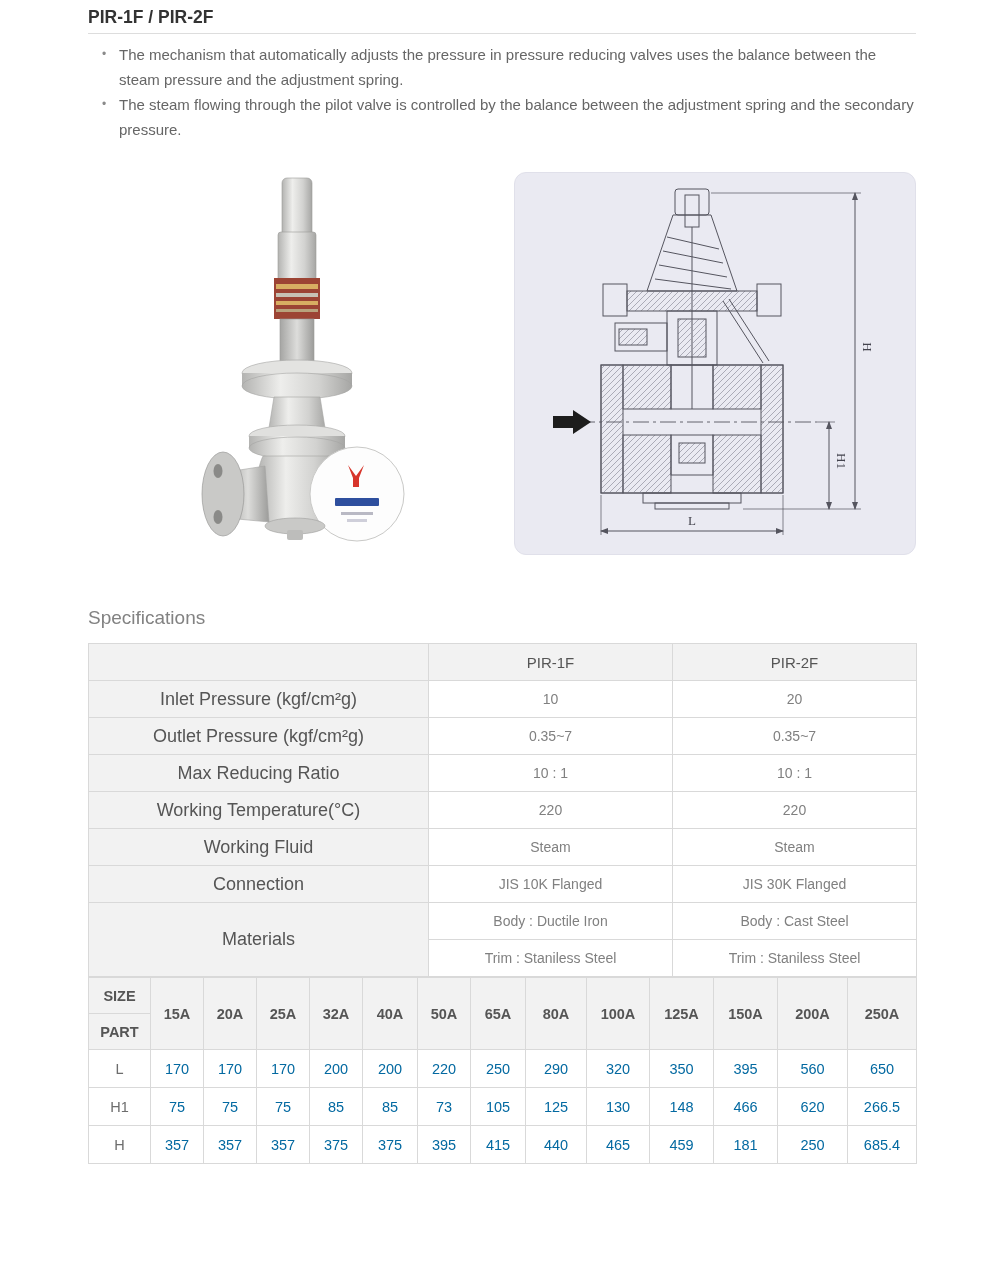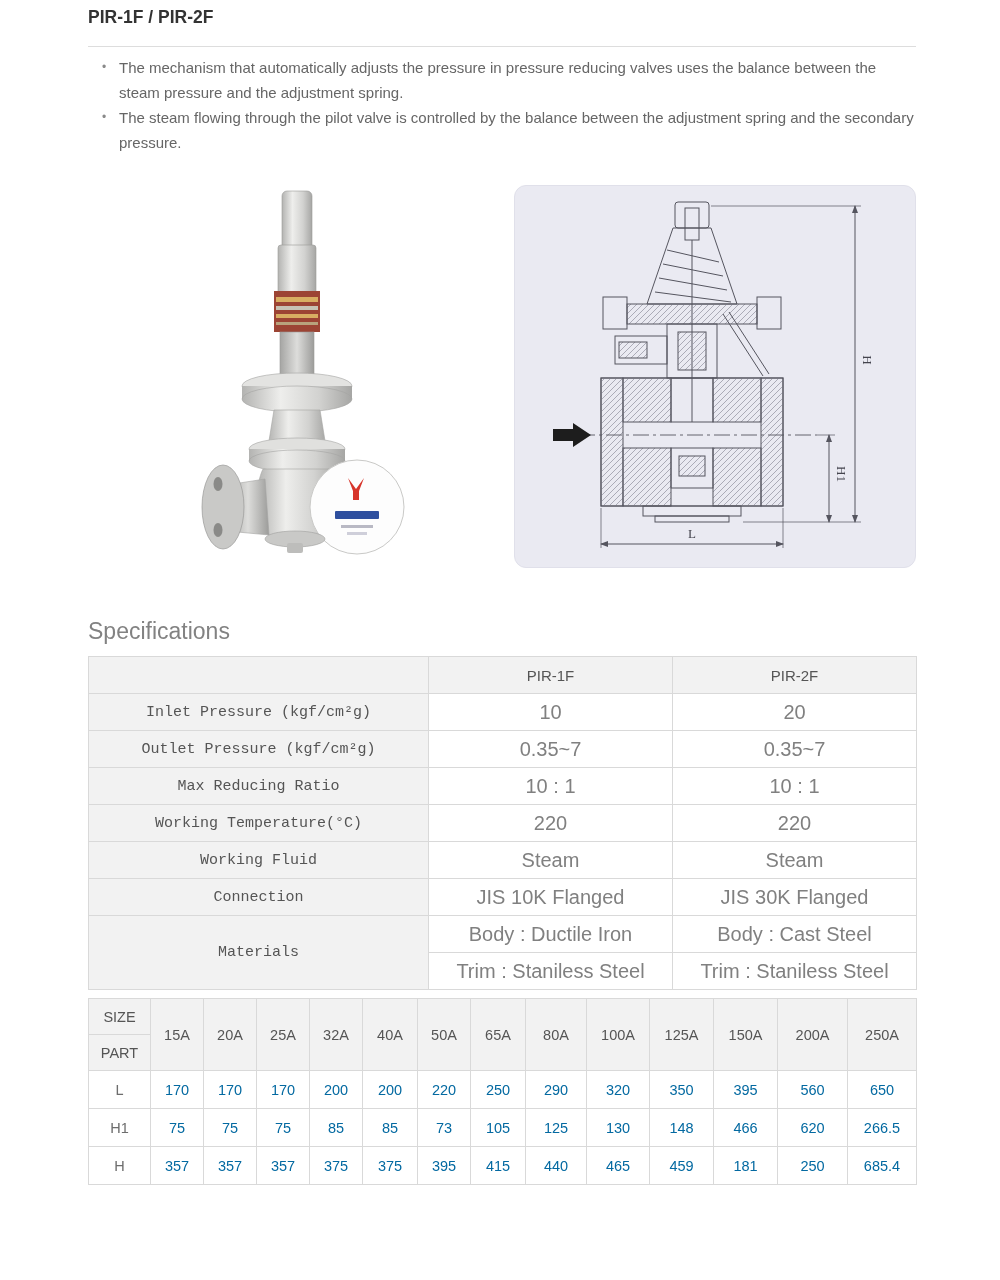--- a/index.html
+++ b/index.html
@@ -9,21 +9,21 @@
     background: #ffffff;
     font-family: "Liberation Sans", "DejaVu Sans", sans-serif;
     overflow: hidden;
   }
   .content { width: 828px; margin: 0 0 0 88px; padding-top: 6px; position: relative; }
 
   
   .page-title {
     font-size: 17.5px; font-weight: bold; color: #333;
     margin: 0; line-height: 22px;
-    border-bottom: 1px solid #ddd; padding-bottom: 18px;
+    border-bottom: 1px solid #ddd; padding-bottom: 5px;
   }
 
   
   ul.desc { list-style: none; margin: 8px 0 0 0; padding: 0 0 0 14px; }
   ul.desc li {
     position: relative; padding-left: 17px;
     font-size: 15px; color: #666; line-height: 25px;
   }
   ul.desc li::before {
     content: "•"; position: absolute; left: 0; top: 0;
@@ -34,37 +34,37 @@
   .figures { display: flex; margin-top: 30px; height: 383px; }
   .photo-wrap { width: 426px; display: flex; justify-content: center; align-items: flex-start; }
   .diagram-wrap {
     width: 402px; height: 383px;
     background: #eaeaf2; border: 1px solid #e0e0ea; border-radius: 12px;
     overflow: hidden;
   }
 
   
   .section-heading {
-    font-size: 23px; font-weight: 400; color: #828282;
+    font-size: 19px; font-weight: 400; color: #828282;
     margin: 50px 0 12px 0; line-height: 26px;
   }
 
   
-  table { border-collapse: collapse; table-layout: fixed; width: 828px; margin-top: 8px; }
+  table { border-collapse: collapse; table-layout: fixed; width: 828px; }
   th, td {
     border: 1px solid #d9d9d9; text-align: center; vertical-align: middle;
     font-weight: 400;
   }
   .spec-table th, .spec-table td.lbl {
     background: #f2f2f2; color: #555; font-size: 15px; height: 37px;
   }
-  .spec-table td { color: #808080; font-size: 20px; height: 37px; background: #fff; }
-  .spec-table td.lbl { font-size: 15px; font-family: Liberation Mono, monospace; }
-
-  .dim-table th { background: #f2f2f2; color: #555; font-size: 14.5px; height: 36px; }
+  .spec-table td { color: #808080; font-size: 14px; height: 37px; background: #fff; }
+  .spec-table td.lbl { font-size: 18px; }
+
+  .dim-table th { background: #f2f2f2; color: #555; font-size: 14.5px; height: 36px; font-weight: bold; }
   .dim-table td { color: #0369a1; font-size: 14.5px; height: 38px; background: #fff; }
   .dim-table td.part { color: #6d6d6d; }
 </style>
 </head>
 <body>
 
 <div class="content">
 
   <h1 class="page-title">PIR-1F / PIR-2F</h1>
 

